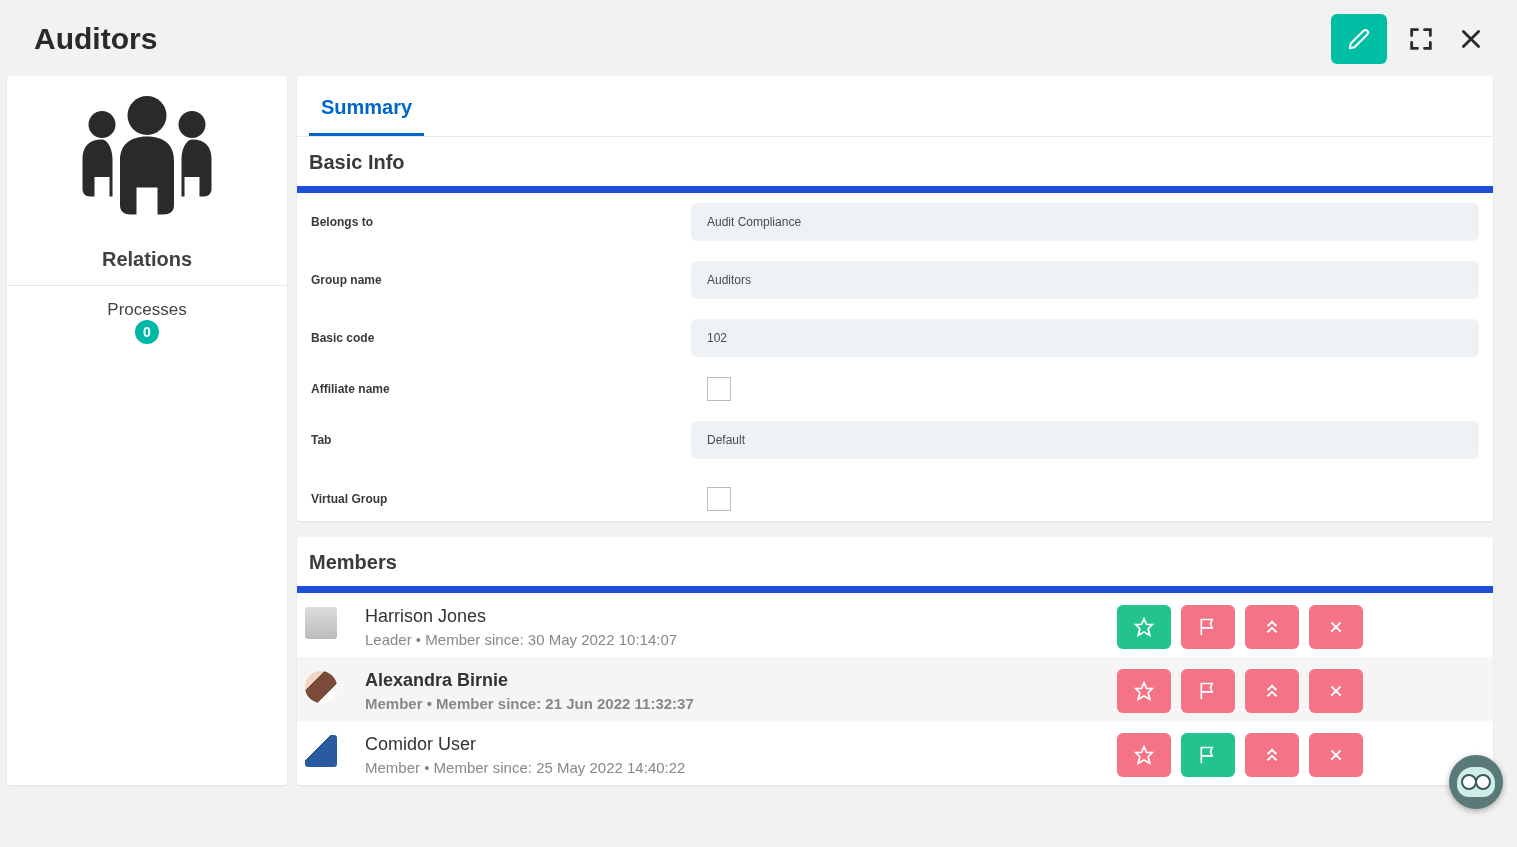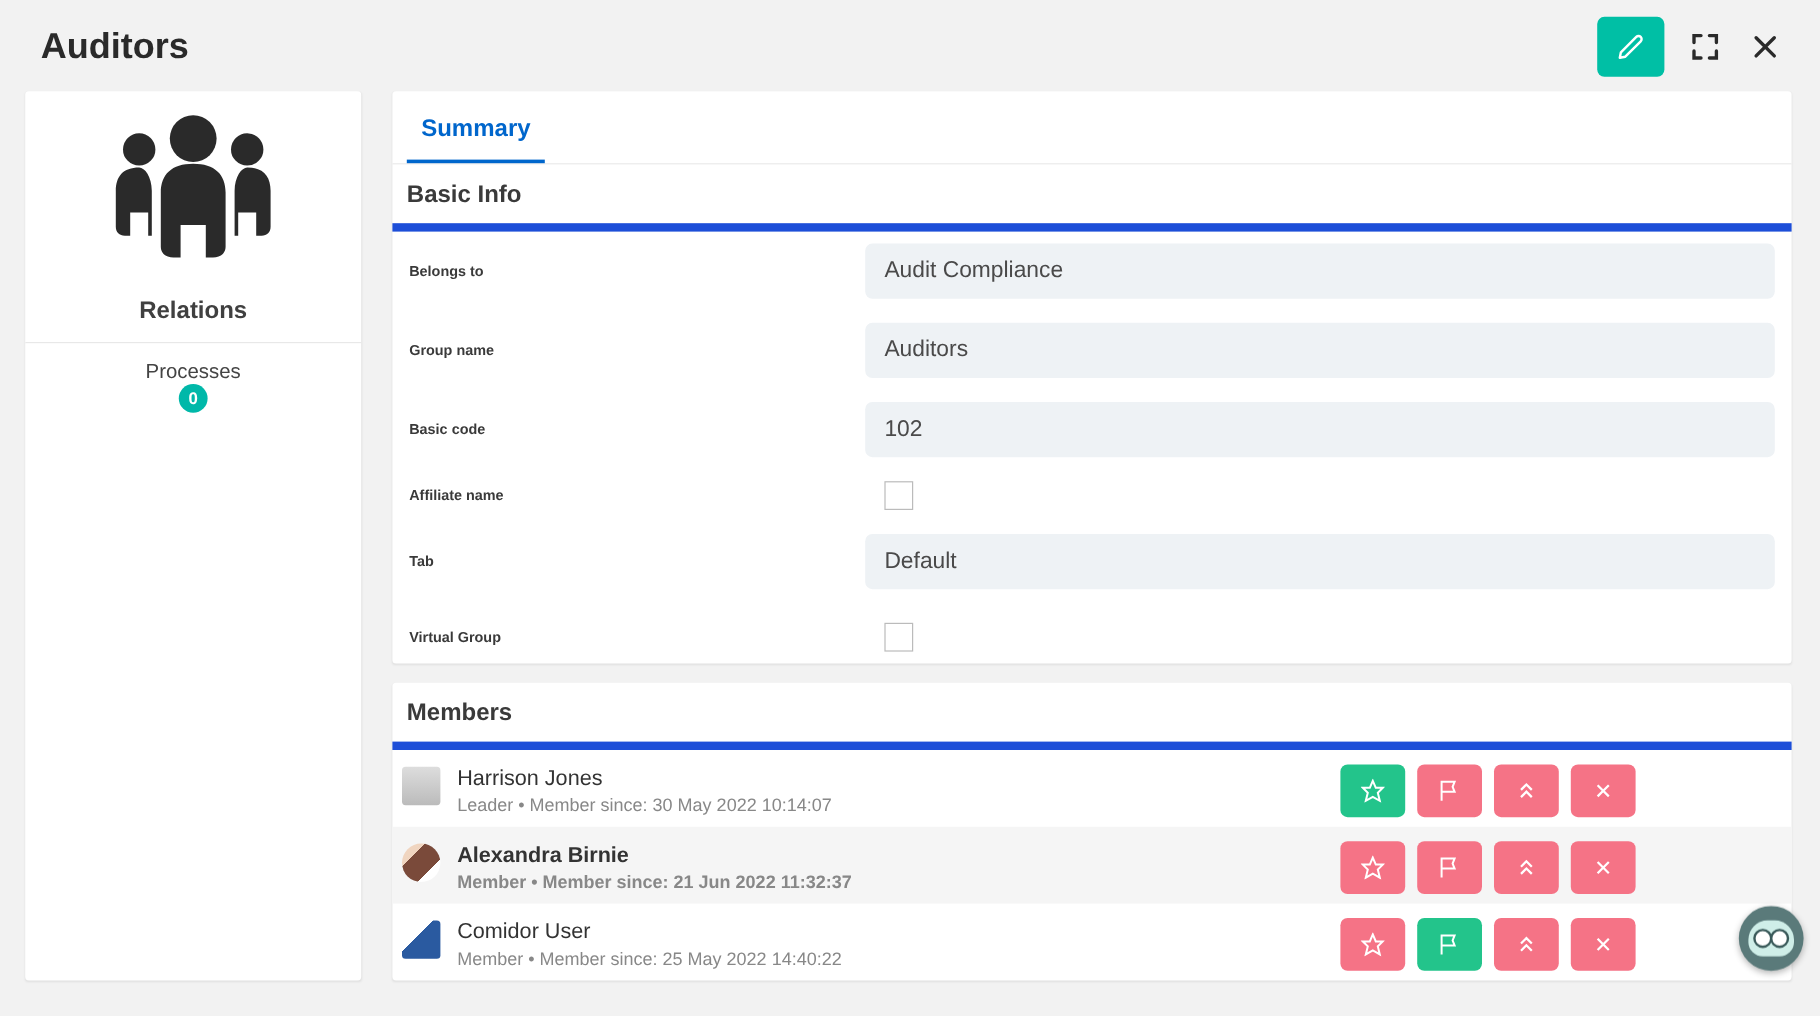--- a/index.html
+++ b/index.html
@@ -52,21 +52,20 @@
   display: flex;
   gap: 10px;
   padding: 0 0 0 7px;
 }
 .sidebar {
   width: 280px;
   background: #fff;
   border-radius: 3px;
   box-shadow: 0 1px 2px rgba(0,0,0,0.08);
   overflow: hidden;
-  margin-left: 14px;
 }
 .group-icon-area {
   display: flex;
   flex-direction: column;
   align-items: center;
   padding: 10px 0 14px;
 }
 .group-icon-area svg { width: 150px; height: 140px; }
 .relations-title {
   text-align: center;
@@ -100,21 +99,20 @@
   font-size: 14px;
   font-weight: 600;
   padding: 0 6px;
 }
 .main {
   flex: 1;
   display: flex;
   flex-direction: column;
   gap: 16px;
   padding-right: 24px;
-  margin-left: 16px;
 }
 .panel {
   background: #fff;
   border-radius: 3px;
   box-shadow: 0 1px 2px rgba(0,0,0,0.08);
 }
 .tabs {
   display: flex;
   border-bottom: 1px solid #eaeaea;
   padding: 0 12px;
@@ -143,39 +141,39 @@
   width: 380px;
   font-size: 12px;
   font-weight: 600;
   color: #3a3a3a;
 }
 .form-value {
   flex: 1;
   background: #eef2f5;
   border-radius: 6px;
   padding: 12px 16px;
-  font-size: 19px;
+  font-size: 12px;
   color: #4a4a4a;
 }
 .checkbox {
   width: 24px;
   height: 24px;
   border: 1px solid #bbb;
   background: #fff;
   margin-left: 16px;
 }
 .members-list {
   display: flex;
   flex-direction: column;
 }
 .member-row {
   display: flex;
   align-items: center;
   padding: 12px 8px 8px;
-  gap: 14px;
+  gap: 28px;
   justify-content: flex-end;
 }
 .member-row.alt { background: #f5f5f5; font-weight: bold; }
 .avatar {
   width: 32px;
   height: 32px;
   border-radius: 3px;
   background: #ccc;
   align-self: flex-start;
   margin-top: 2px;

